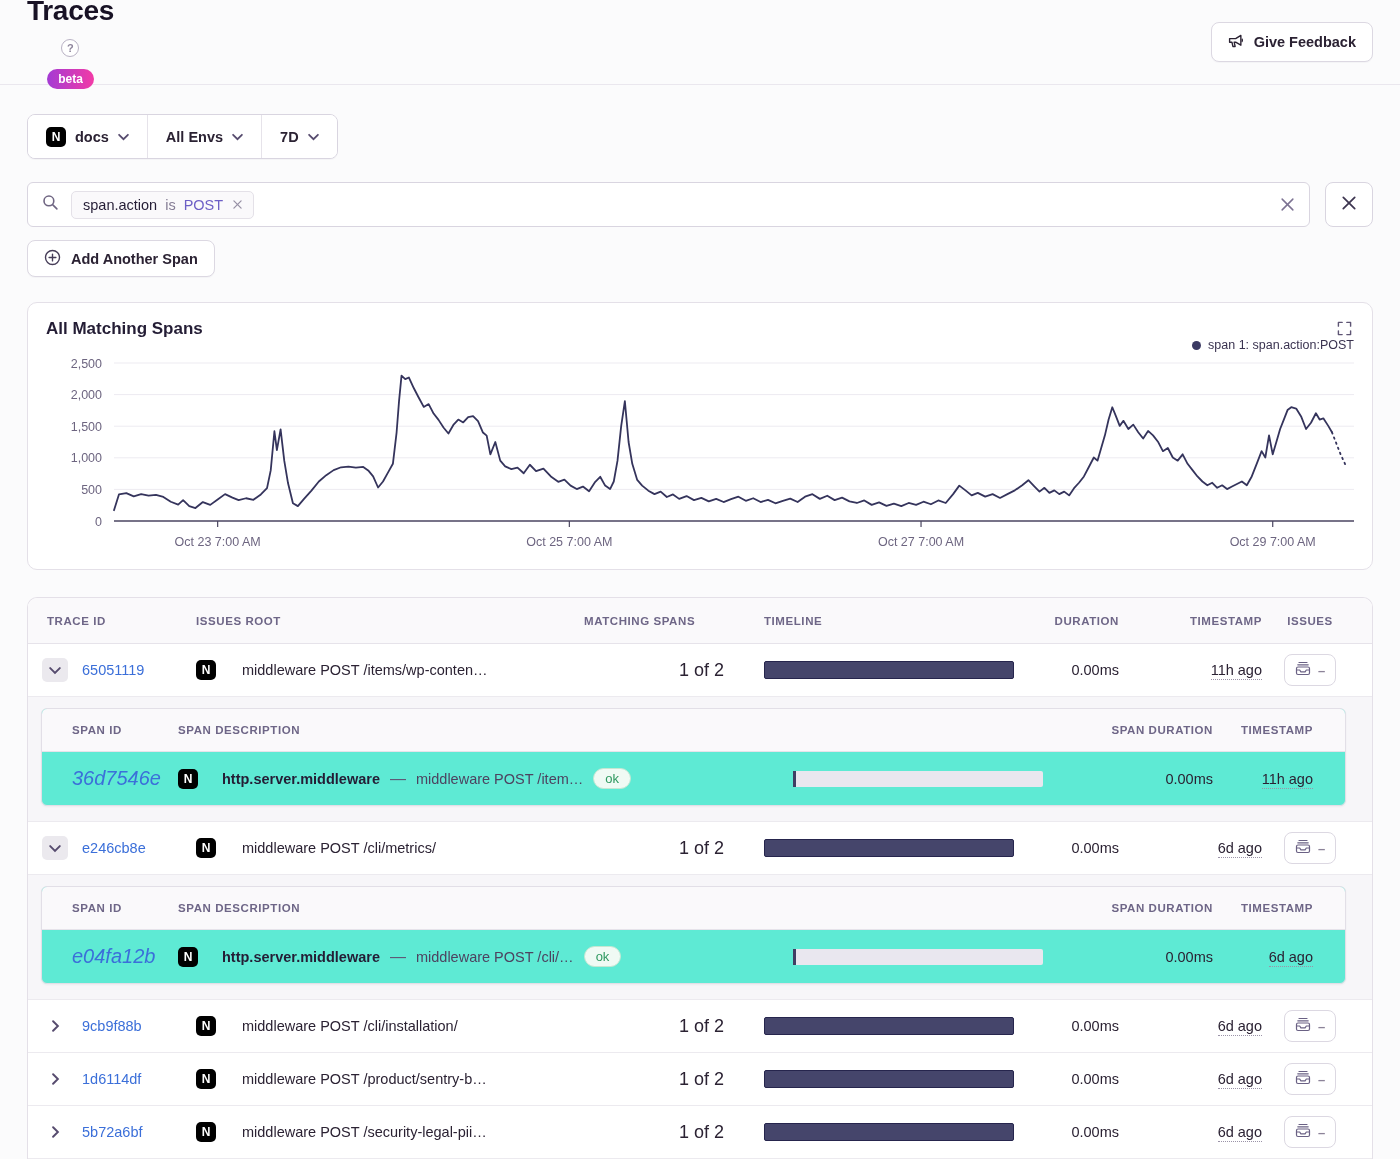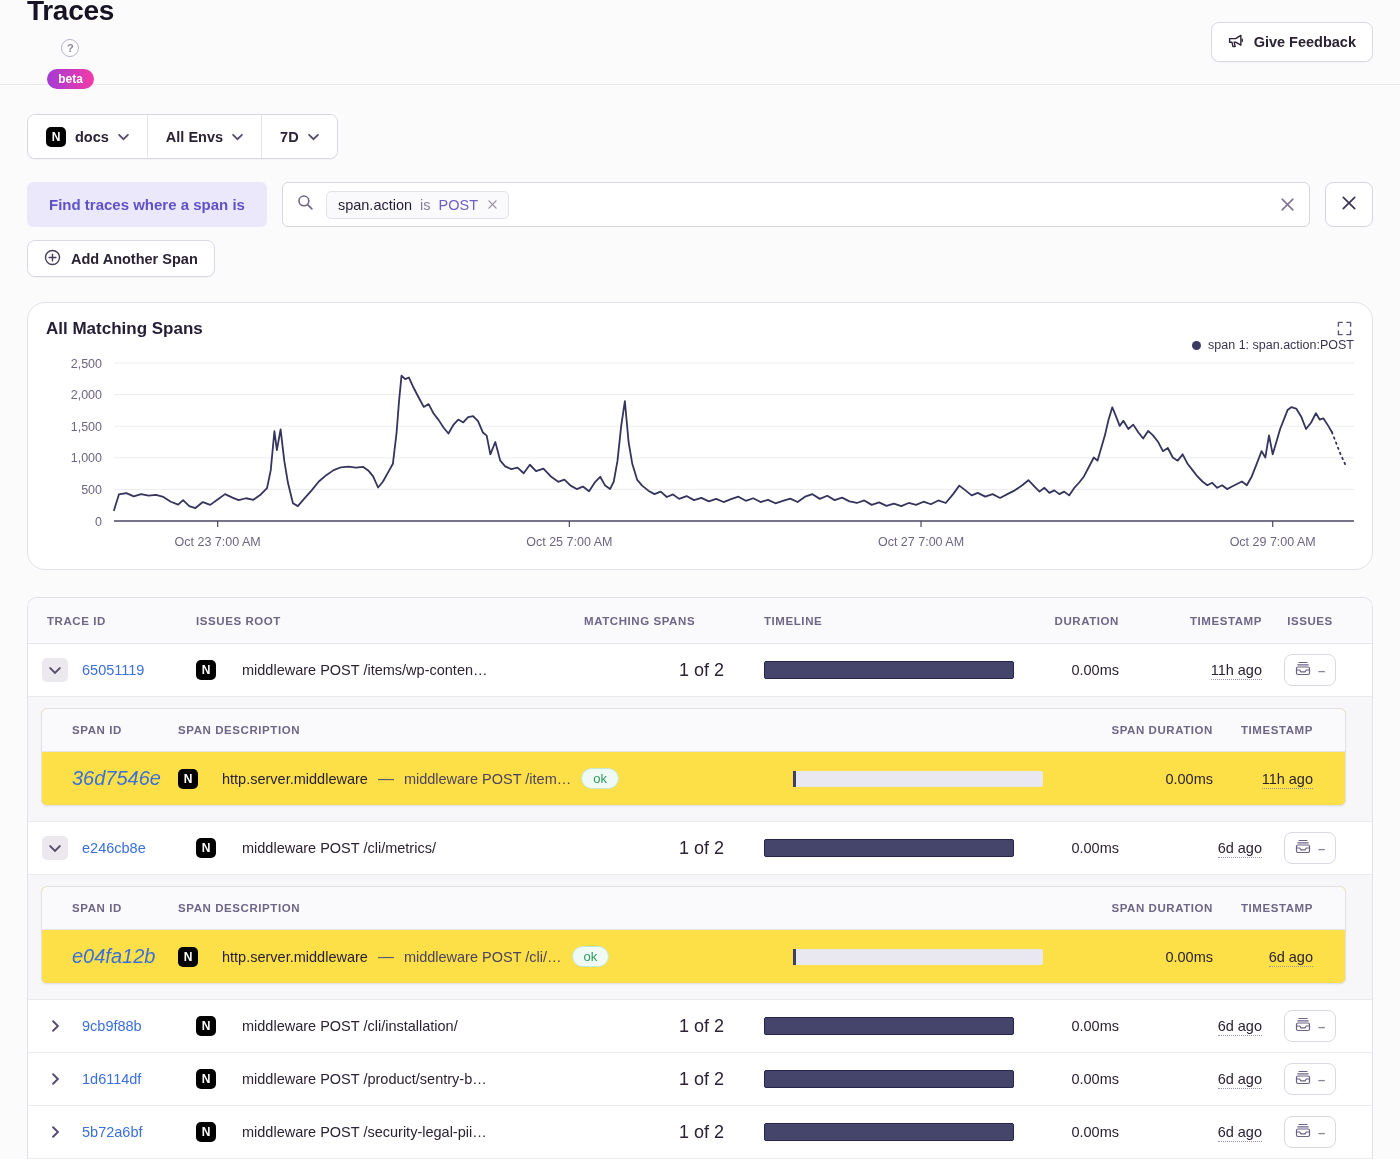--- a/index.html
+++ b/index.html
@@ -48,21 +48,21 @@
   .tk-x   { color:#9790a5; font-size:13px; margin-left:2px; cursor:pointer; }
   .search-clear { margin-left:auto; color:#7c7292; cursor:pointer; display:flex; }
   .close-span-btn { width:48px; border:1px solid #d9d5e0; background:#fff; border-radius:8px;
     display:flex; align-items:center; justify-content:center; cursor:pointer; color:#3d3550;}
   .add-span-btn { margin-top:13px; display:inline-flex; align-items:center; gap:10px;
     background:#fff; border:1px solid #dcd8e2; border-radius:8px; height:37px; padding:0 16px;
     font-size:14.5px; font-weight:700; color:#2b2233; cursor:pointer;
     box-shadow:0 1px 1px rgba(40,30,60,.03); }
 
   
-  .card { background:#fff; border:1px solid #e4e0e8; border-radius:18px; }
+  .card { background:#fff; border:1px solid #e4e0e8; border-radius:10px; }
   .chart-card { margin-top:25px; padding:16px 18px 6px 18px; height:268px; }
   .chart-head { display:flex; justify-content:space-between; align-items:flex-start; }
   .chart-title { font-size:17px; font-weight:700; color:#241d35; }
   .expand-btn { color:#5e5574; cursor:pointer; padding:2px; display:flex; }
   .legend-row { display:flex; justify-content:flex-end; align-items:center; gap:7px;
     height:16px; margin-top:-2px; }
   .legend-dot { width:9px; height:9px; border-radius:50%; background:#3b3a63; }
   .legend-label { font-size:12.5px; color:#3a3350; }
 
   
@@ -84,29 +84,29 @@
   .cell-dur { text-align:right; font-size:14.5px; }
   .cell-ts { text-align:right; font-size:14.5px; }
   .dotted { border-bottom:1px dotted #9b93a8; padding-bottom:1px; cursor:pointer; }
   .cell-issues { display:flex; justify-content:center; }
   .issues-btn { display:flex; align-items:center; gap:7px; background:#fff;
     border:1px solid #dcd8e2; border-radius:8px; padding:6px 10px; cursor:pointer; color:#6a6184;}
   .issues-dash { color:#8c8399; font-size:13px; font-weight:700; line-height:1; }
 
   
   .expansion { background:#f7f6f9; padding:11px 26px 15px 13px; border-bottom:1px solid #eceaef;}
-  .subtable { background:#fde047; border:1px solid #e2dfe7; border-radius:6px; overflow:hidden;
+  .subtable { background:#5eead4; border:1px solid #e2dfe7; border-radius:6px; overflow:hidden;
     box-shadow:0 1px 2px rgba(40,30,60,.05); }
   .sub-head, .sub-row { display:grid; align-items:center;
     grid-template-columns:112px 44px minmax(0,1fr) 250px 170px 100px; padding:0 32px 0 24px; }
   .sub-head { height:43px; background:#faf9fb; border-bottom:1px solid #e6e3ea; }
   .sub-row { height:53px; }
   .sid { color:#3b6fd9; font-size:20px; text-decoration:none; cursor:pointer; padding-left:6px;font-style:italic;}
   .sub-desc { display:flex; align-items:center; gap:10px; min-width:0; padding-right:10px;}
-  .op-name { font-weight:400; font-size:14.5px; color:#241d35; white-space:nowrap; }
+  .op-name { font-weight:700; font-size:14.5px; color:#241d35; white-space:nowrap; }
   .desc-sep { color:#5e5574; }
   .desc-txt { color:#4d4360; font-size:14.5px; white-space:nowrap; overflow:hidden; }
   .ok-pill { font-size:13px; color:#2f9960; background:#f0faf4; border:1px solid #c6e7d2;
     border-radius:20px; padding:2px 11px; }
   .sub-tl { width:250px; height:16px; background:#e9e7ef; border-radius:2px; position:relative;}
   .sub-tl::before { content:''; position:absolute; left:0; top:0; width:3px; height:100%;
     background:#3f3e63; }
 </style>
 </head>
 <body>
@@ -151,21 +151,20 @@
       <span>
           <svg width="11" height="8" viewBox="0 0 10 7" fill="none" stroke="#564b6e" stroke-width="1.6" stroke-linecap="round">
             <polyline points="1,1.5 5,5.5 9,1.5"></polyline>
           </svg>
         </span>
     </button>
   </div>
 
   
   <div class="search-row">
-    <div class="where-pill">Find traces where a span is</div>
     <div class="search-box">
       <span><svg width="17" height="17" viewBox="0 0 16 16" fill="none" stroke="#6f6582" stroke-width="1.5" stroke-linecap="round">
             <circle cx="6.5" cy="6.5" r="4.6"></circle>
             <line x1="10.2" y1="10.2" x2="14" y2="14"></line>
           </svg></span>
       <span class="token-chip">
         <span class="tk-key">span.action</span>
         <span class="tk-op">is</span>
         <span class="tk-val">POST</span>
         <span class="tk-x"><svg width="9" height="9" viewBox="0 0 10 10" stroke="#9790a5" stroke-width="1.4" stroke-linecap="round">

